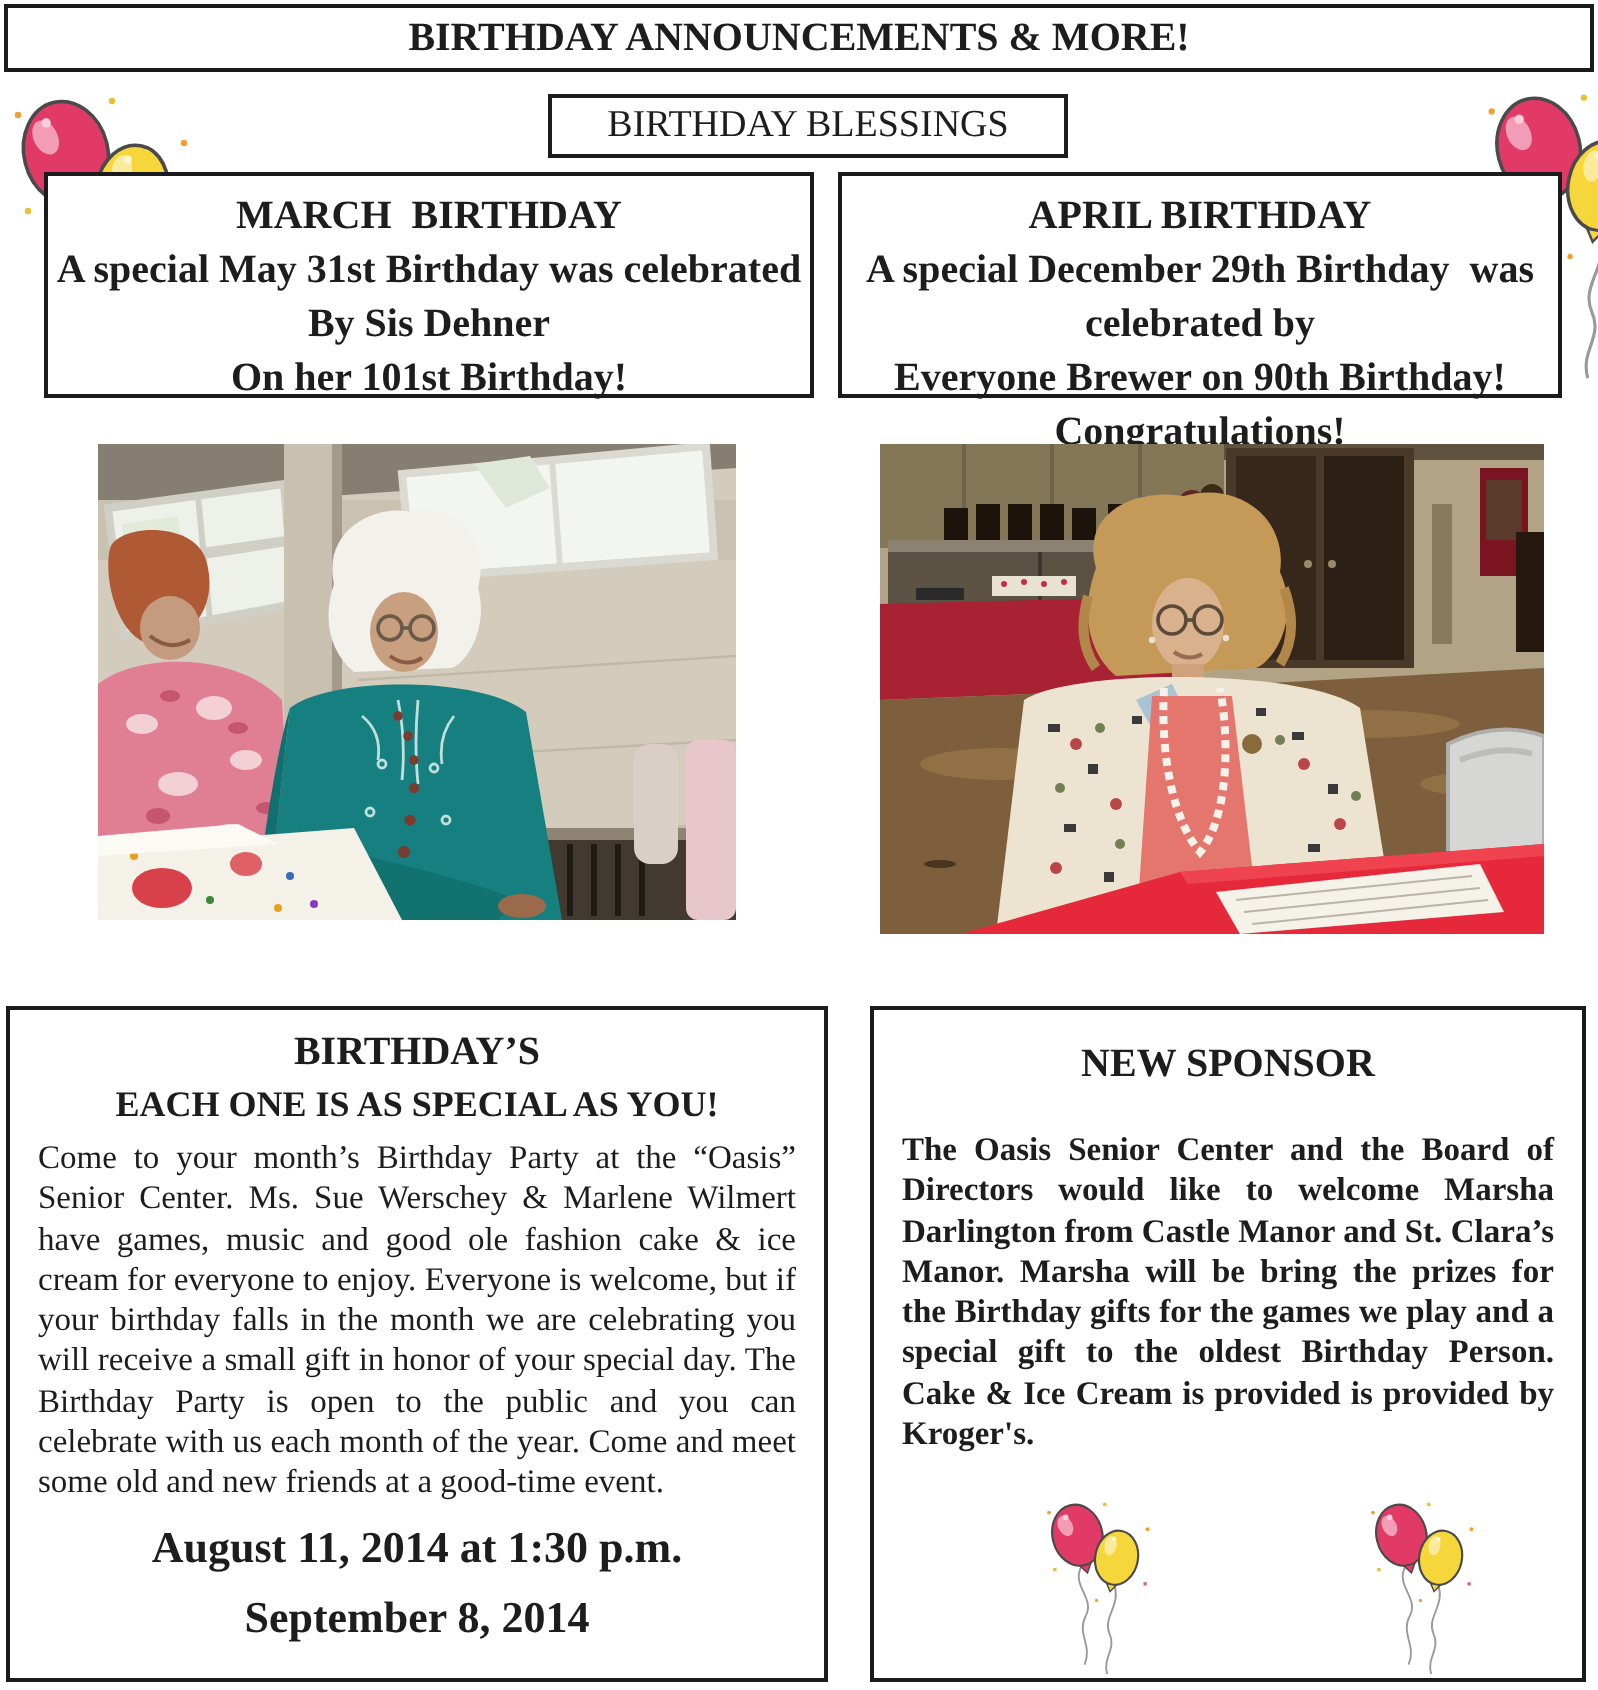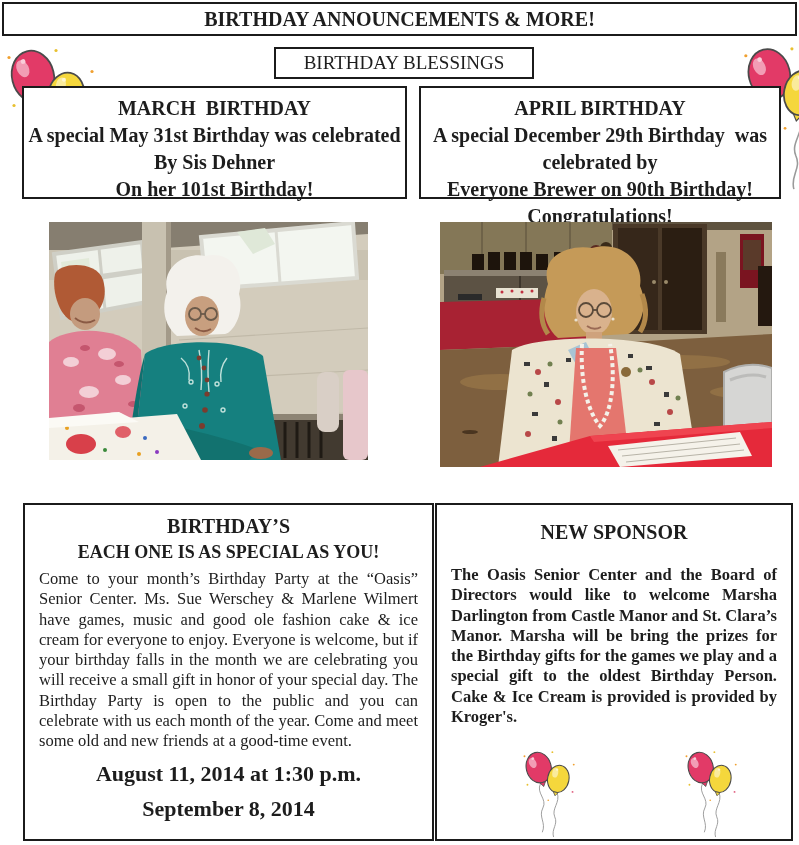--- a/index.html
+++ b/index.html
@@ -23,21 +23,21 @@
   .month-box .line{font-size:20px;font-weight:bold;line-height:27px;white-space:pre-wrap;}
   .march{left:22px;width:385px;}
   .april{left:419px;width:362px;}
 
   .photo{position:absolute;display:block;}
   .photo svg{display:block;width:100%;height:100%;}
   .photo-left{left:49px;top:222px;width:319px;height:238px;}
   .photo-right{left:440px;top:222px;width:332px;height:245px;}
 
   .big-box{top:503px;height:338px;padding:8px 14px 10px 14px;}
-  .bd-box{left:3px;width:411px;margin-left:20px;}
+  .bd-box{left:3px;width:411px;}
   .sp-box{left:435px;width:358px;}
   .big-box h1{margin:2px 0 4px 0;font-size:20px;font-weight:bold;text-align:center;}
   .big-box h2{margin:0 0 6px 0;font-size:18px;font-weight:bold;text-align:center;}
   .big-box p{margin:2px 0 0 0;font-size:16.5px;line-height:20.3px;text-align:justify;}
   .date-line{font-size:22px;font-weight:bold;text-align:center;margin-top:9px;}
   .sp-box h1{line-height:30px;margin:4px 0 14px 0;}
   .sp-box p{margin-top:18px;font-weight:bold;}
 
   .balloons{position:absolute;pointer-events:none;}
   .balloons svg{display:block;width:100%;height:100%;}

